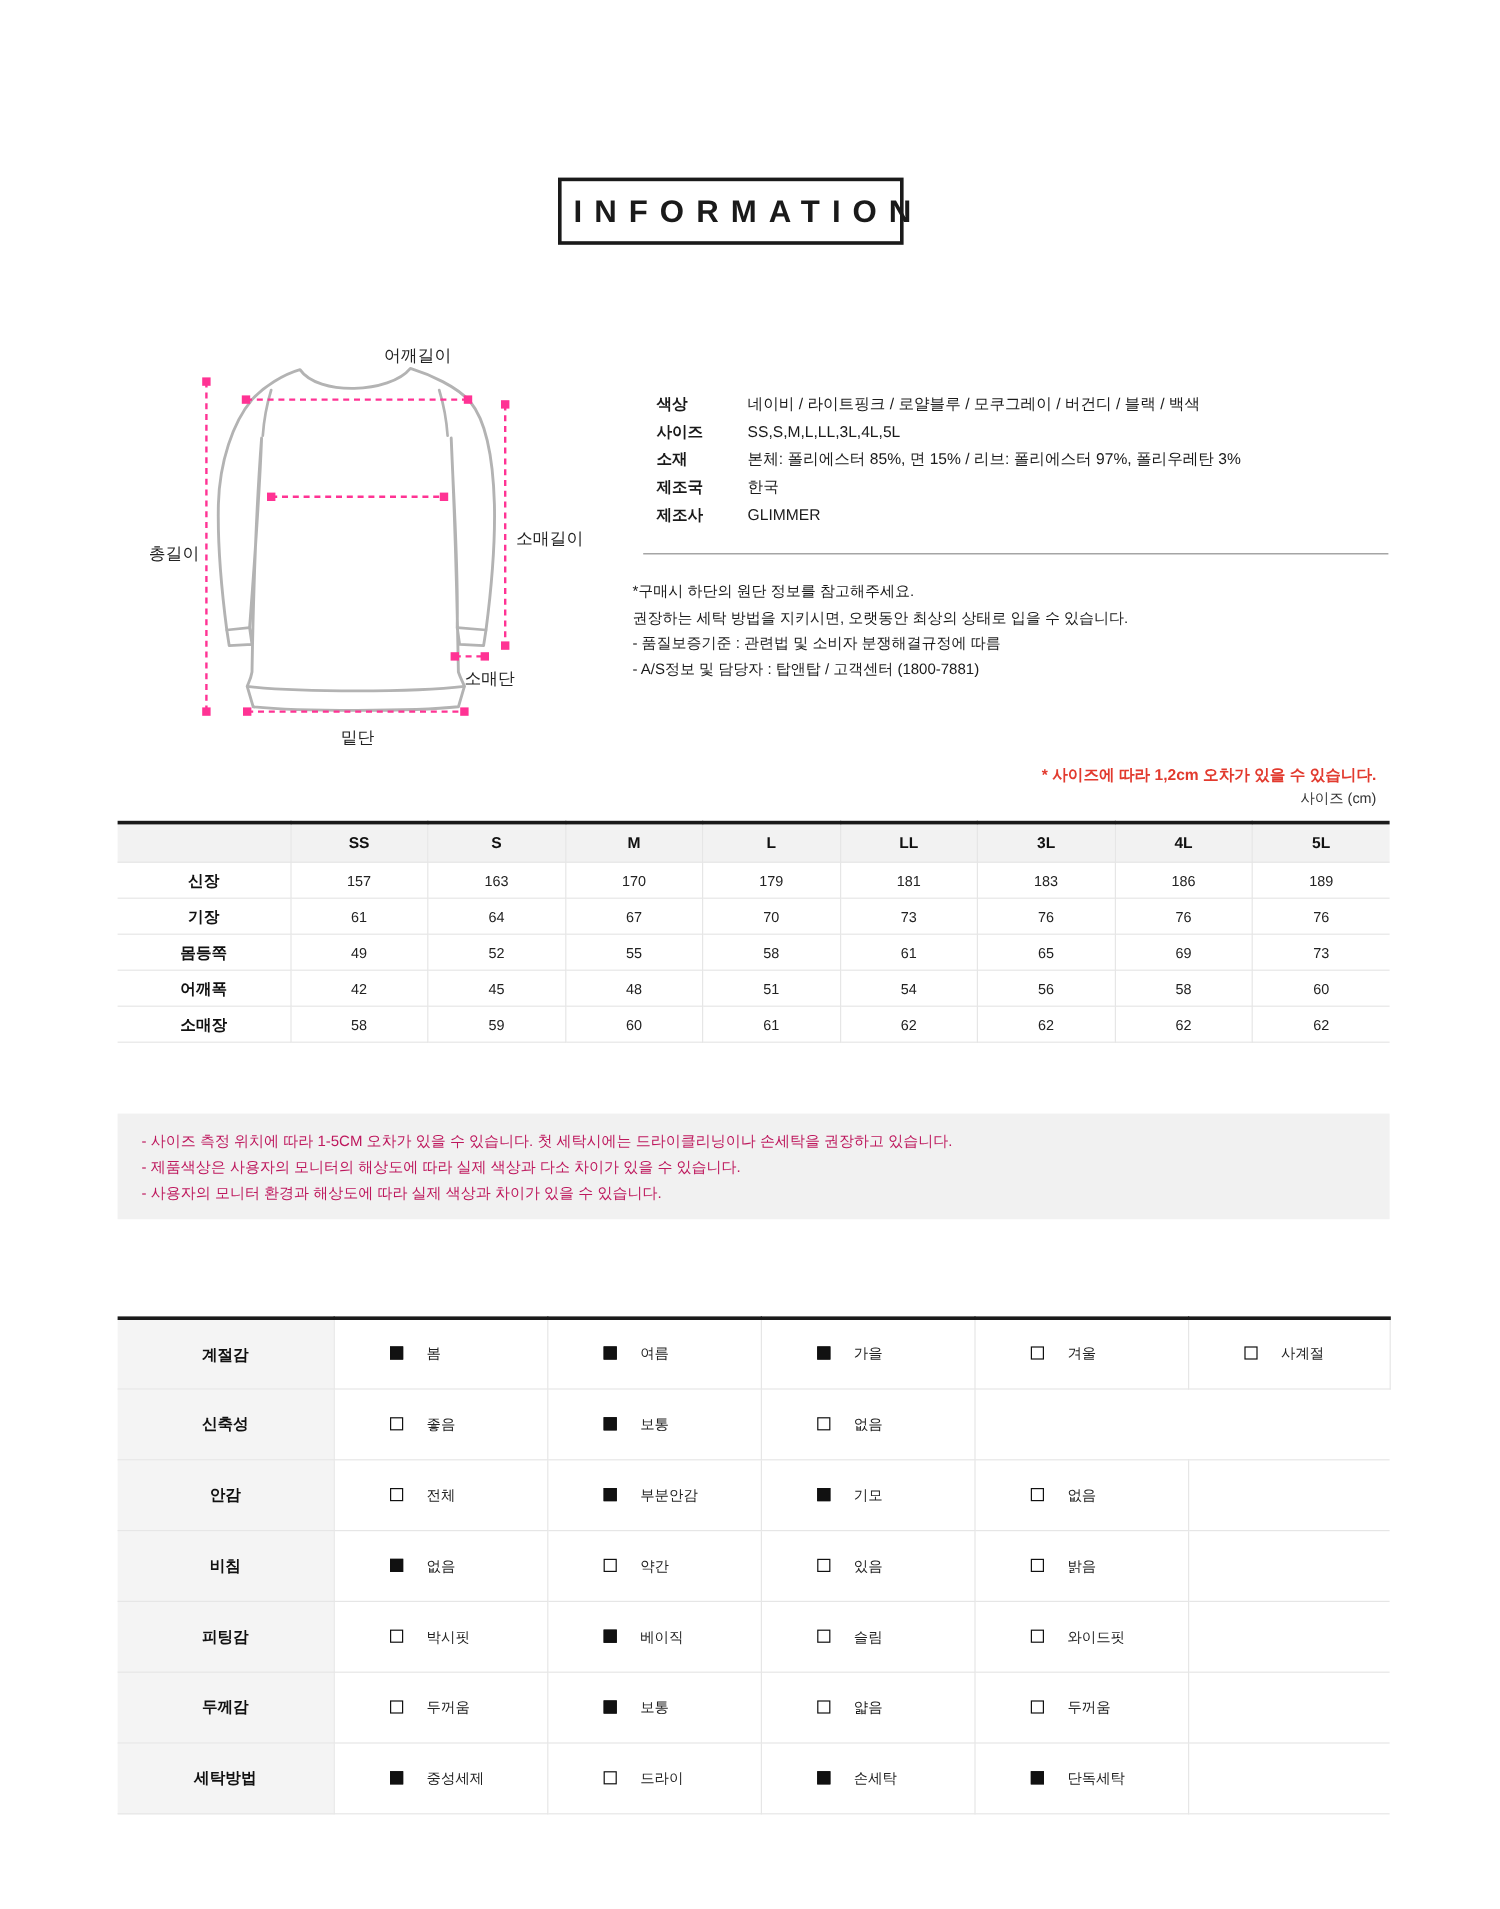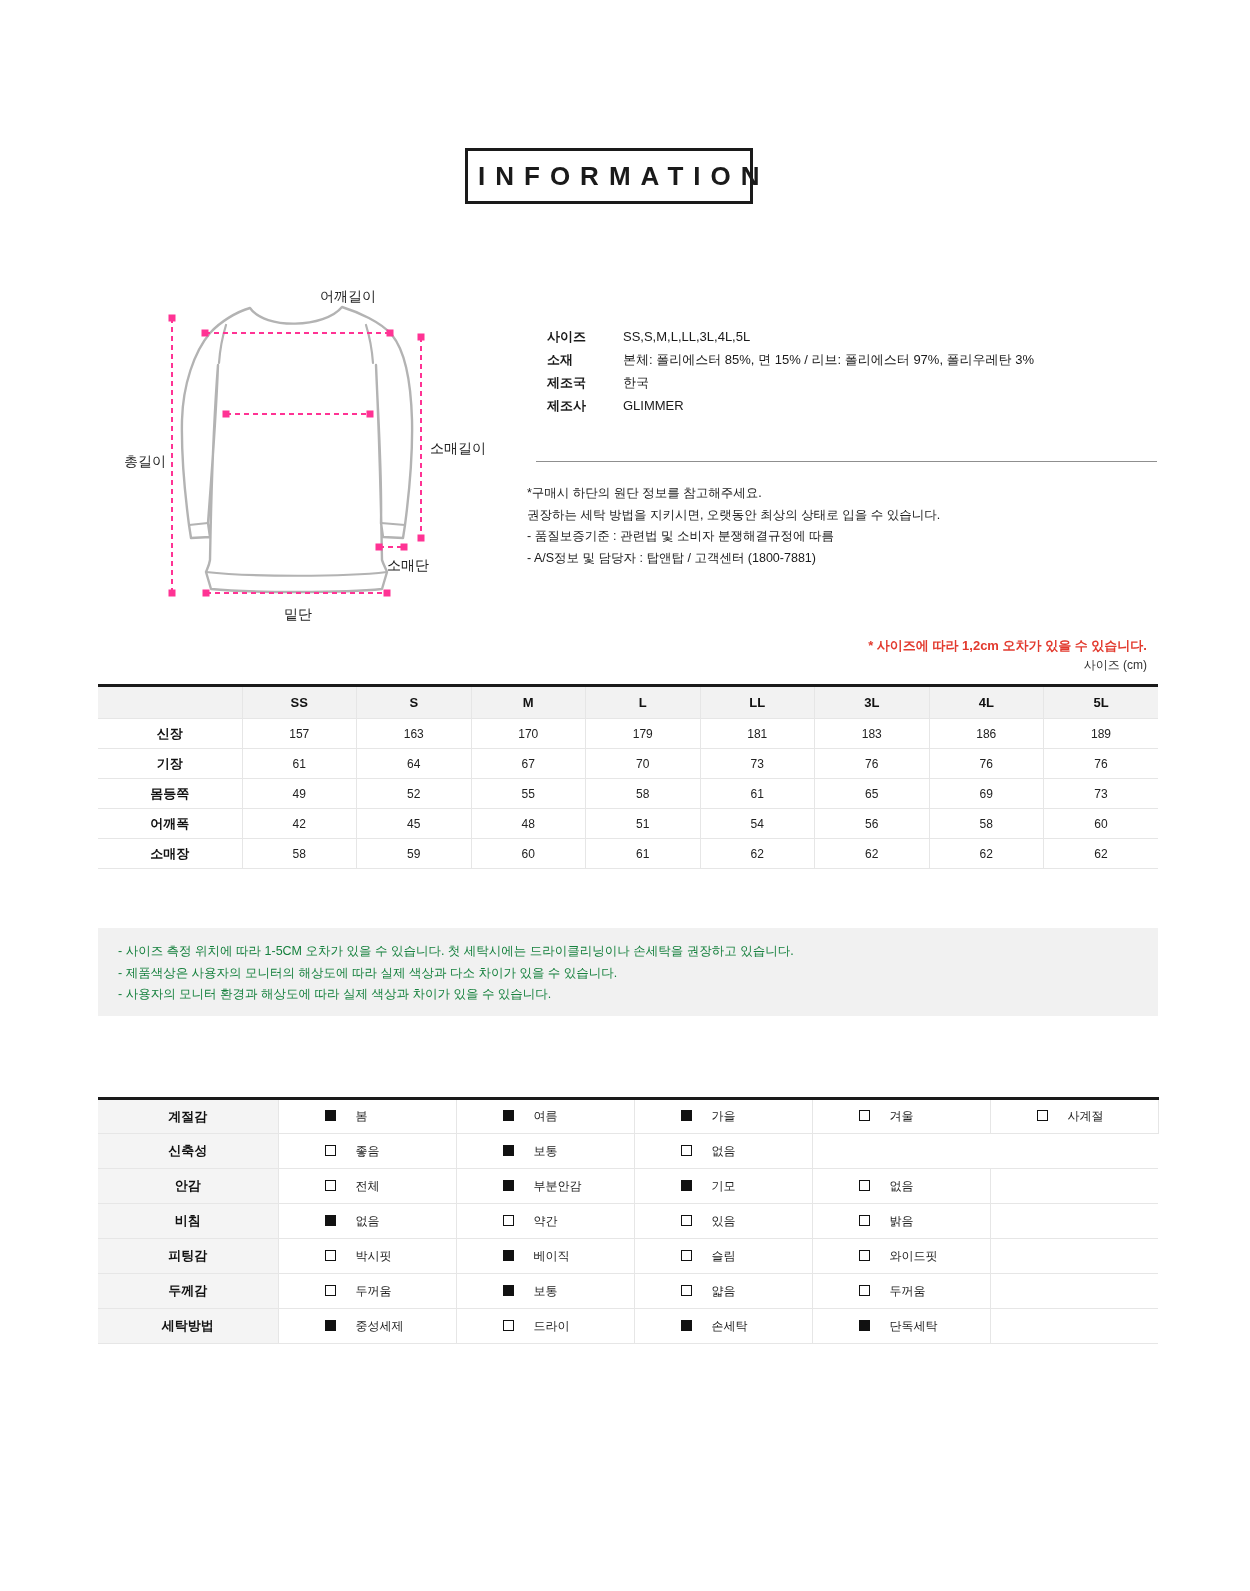--- a/index.html
+++ b/index.html
@@ -36,25 +36,25 @@
   .unit-label{position:absolute;right:103px;top:657px;font-size:12px;color:#333;}
   table.size-table{position:absolute;left:98px;top:684px;width:1060px;border-collapse:collapse;table-layout:fixed;border-top:3px solid #1a1a1a;border-bottom:1px solid #e0e0e0;}
   .size-table th,.size-table td{border:1px solid #e6e6e6;text-align:center;}
   .size-table tr>*:first-child{border-left:none;}
   .size-table tr>*:last-child{border-right:none;}
   .size-table thead th{background:#f2f2f2;height:33px;font-size:13px;font-weight:bold;color:#111;}
   .size-table tbody th{height:30px;font-size:13px;font-weight:bold;color:#111;}
   .size-table tbody td{height:30px;font-size:12px;color:#222;}
 
   
-  .care-box{position:absolute;left:98px;top:928px;width:1060px;height:88px;background:#f1f1f1;padding:13px 20px;font-size:12.5px;line-height:21.5px;color:#15803d;}
+  .care-box{position:absolute;left:98px;top:928px;width:1060px;height:88px;background:#f1f1f1;padding:13px 20px;font-size:12.5px;line-height:21.5px;color:#be185d;}
 
   
   table.attr-table{position:absolute;left:98px;top:1097px;width:1060px;border-collapse:collapse;table-layout:fixed;border-top:3px solid #1a1a1a;border-bottom:1px solid #ddd;}
-  .attr-table th,.attr-table td{border-bottom:1px solid #e6e6e6;height:35px;margin-top:15px;}
+  .attr-table th,.attr-table td{border-bottom:1px solid #e6e6e6;height:59px;margin-top:15px;}
   .attr-table th{background:#f4f4f4;font-size:13px;font-weight:bold;text-align:center;border-right:1px solid #e6e6e6;color:#111;}
   .attr-table td.opt{border-right:1px solid #e6e6e6;padding-left:46px;font-size:12px;color:#222;}
   .attr-table td.filler{border-right:none;}
   .chk{display:inline-block;width:11px;height:11px;border:1px solid #111;background:#fff;margin-right:20px;vertical-align:-1px;}
   .chk.checked{background:#111;}
 </style>
 </head>
 <body>
 
 <div class="page">
@@ -112,20 +112,24 @@
     </svg>
     <div class="dlabel" style="left:248px;top:18px;transform:translateX(-50%);">어깨길이</div>
     <div class="dlabel" style="left:24px;top:183px;">총길이</div>
     <div class="dlabel" style="left:330px;top:170px;">소매길이</div>
     <div class="dlabel" style="left:287px;top:287px;">소매단</div>
     <div class="dlabel" style="left:198px;top:336px;transform:translateX(-50%);">밑단</div>
   </div>
 
   <div class="info-panel">
     <div class="info-row">
+      <span class="info-label">색상</span>
+      <span class="info-value">네이비 / 라이트핑크 / 로얄블루 / 모쿠그레이 / 버건디 / 블랙 / 백색</span>
+    </div>
+    <div class="info-row">
       <span class="info-label">사이즈</span>
       <span class="info-value">SS,S,M,L,LL,3L,4L,5L</span>
     </div>
     <div class="info-row">
       <span class="info-label">소재</span>
       <span class="info-value">본체: 폴리에스터 85%, 면 15% / 리브: 폴리에스터 97%, 폴리우레탄 3%</span>
     </div>
     <div class="info-row">
       <span class="info-label">제조국</span>
       <span class="info-value">한국</span>

